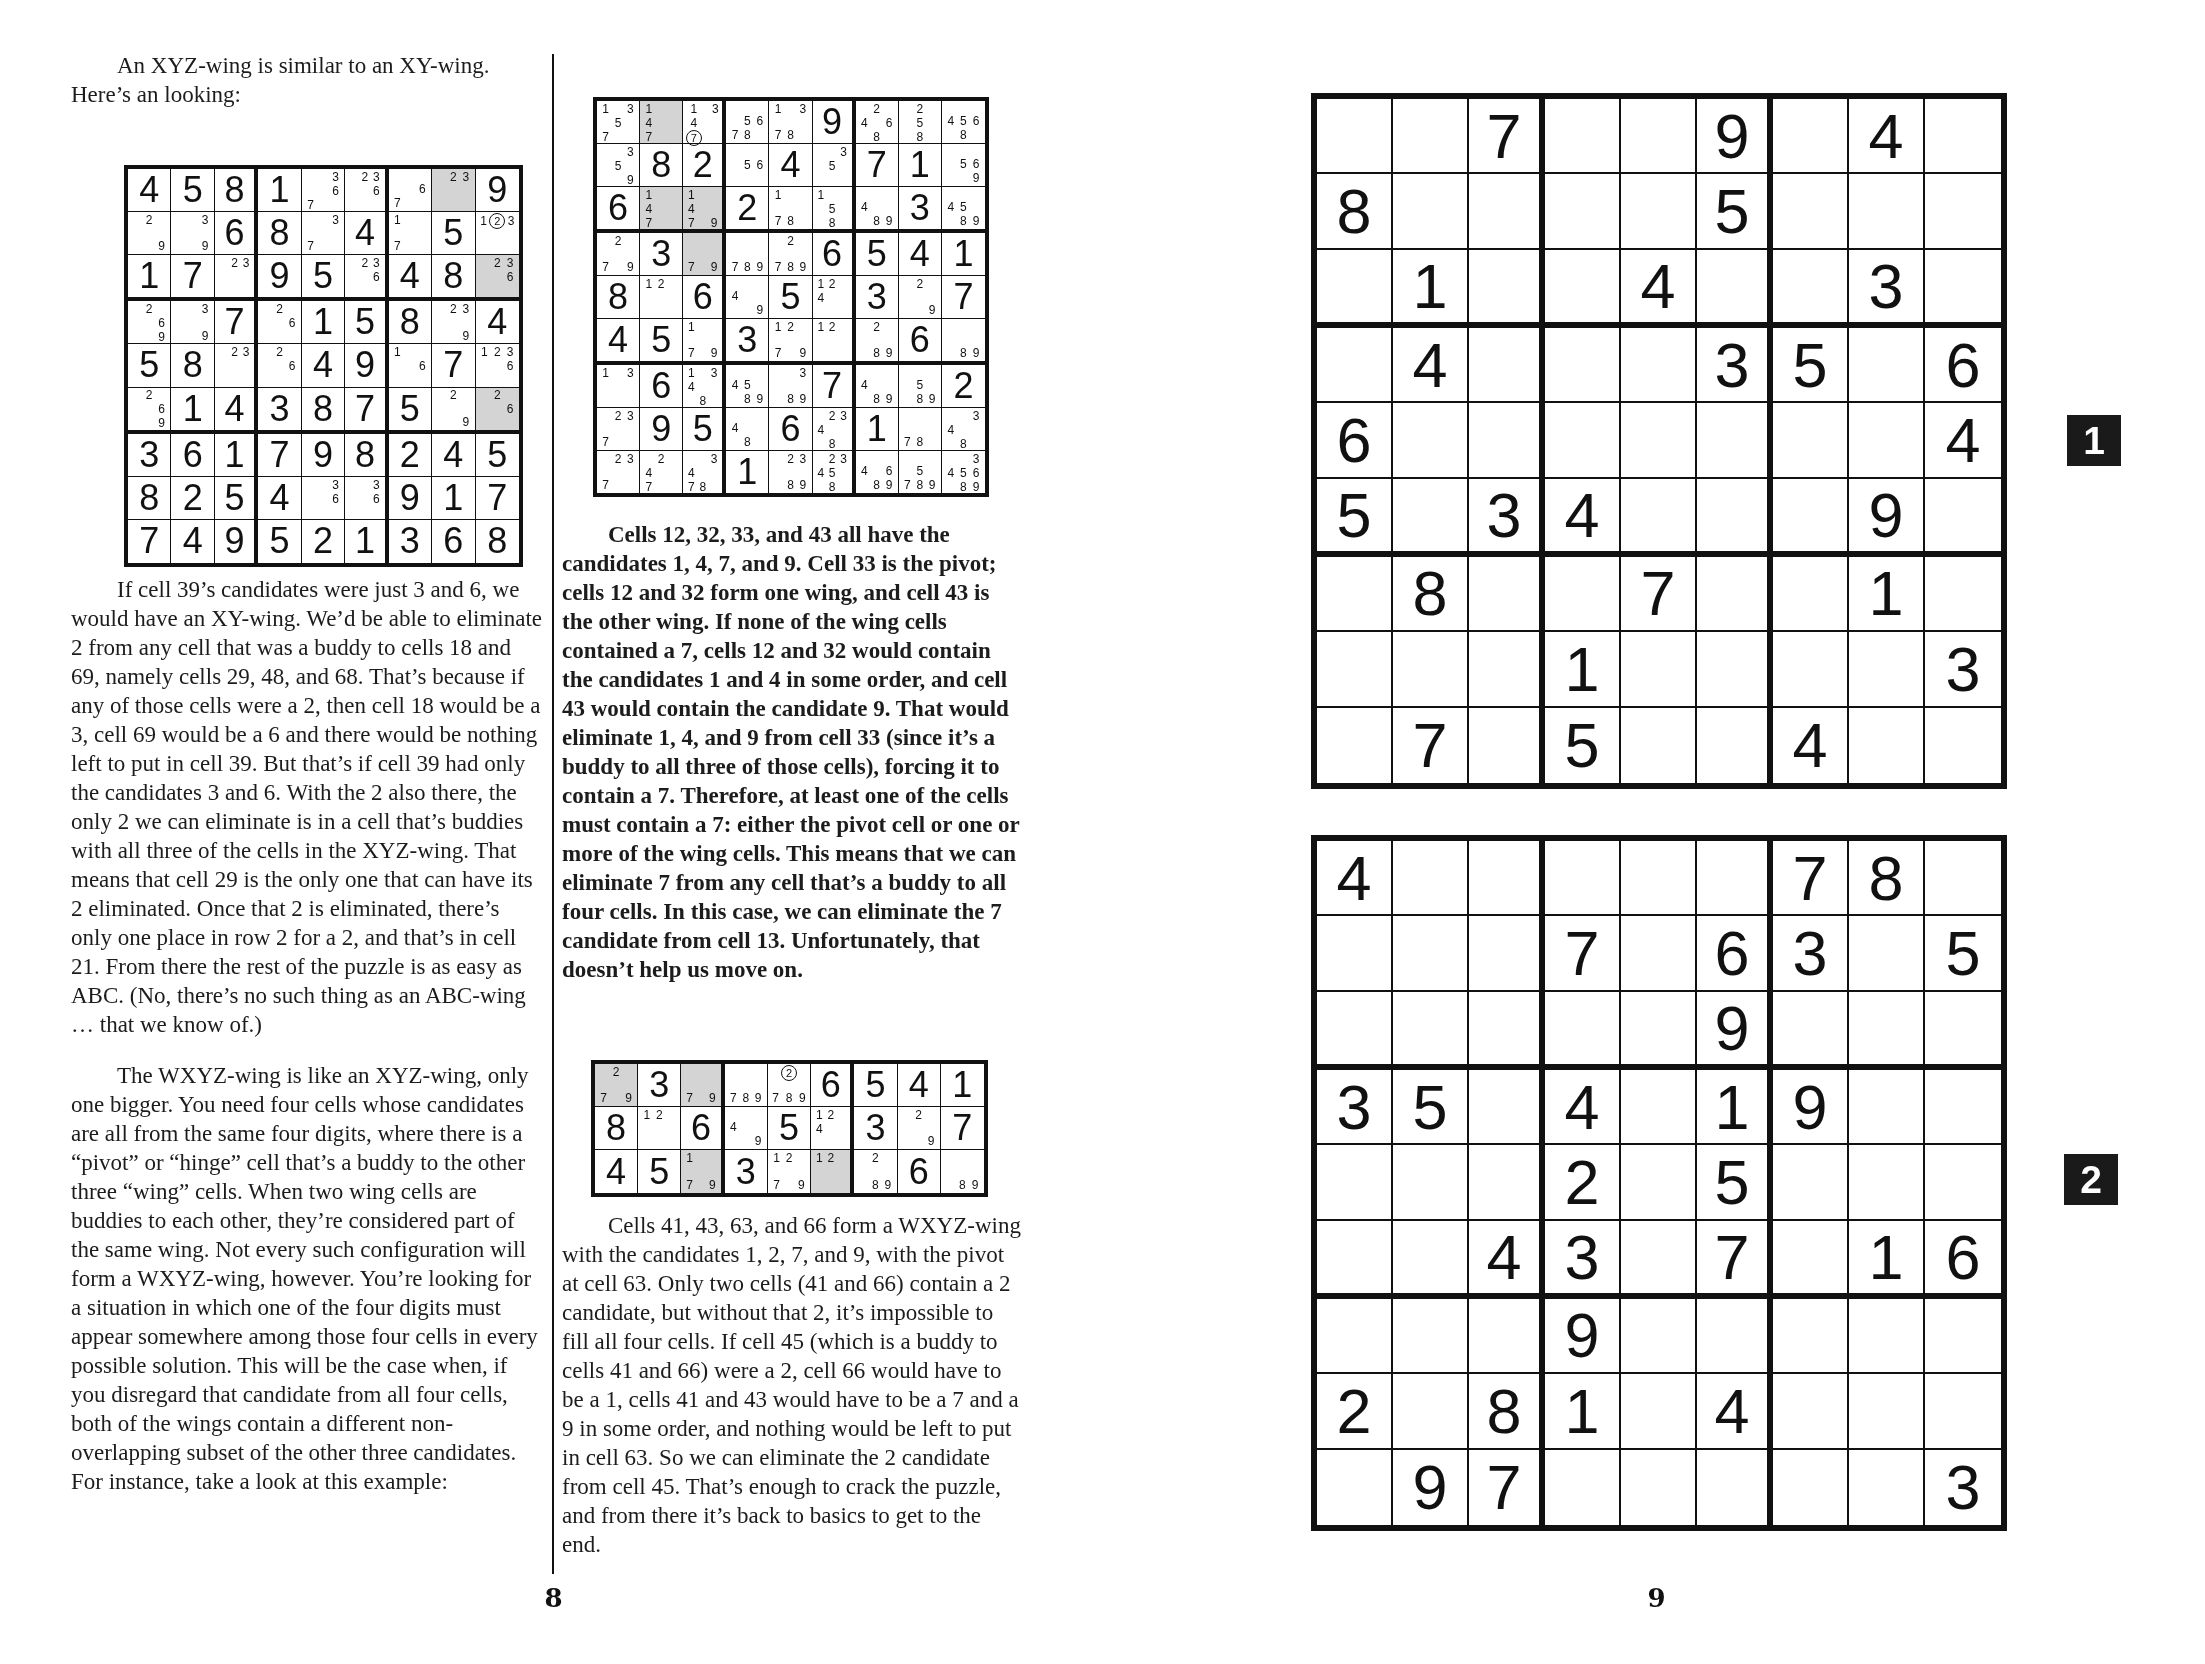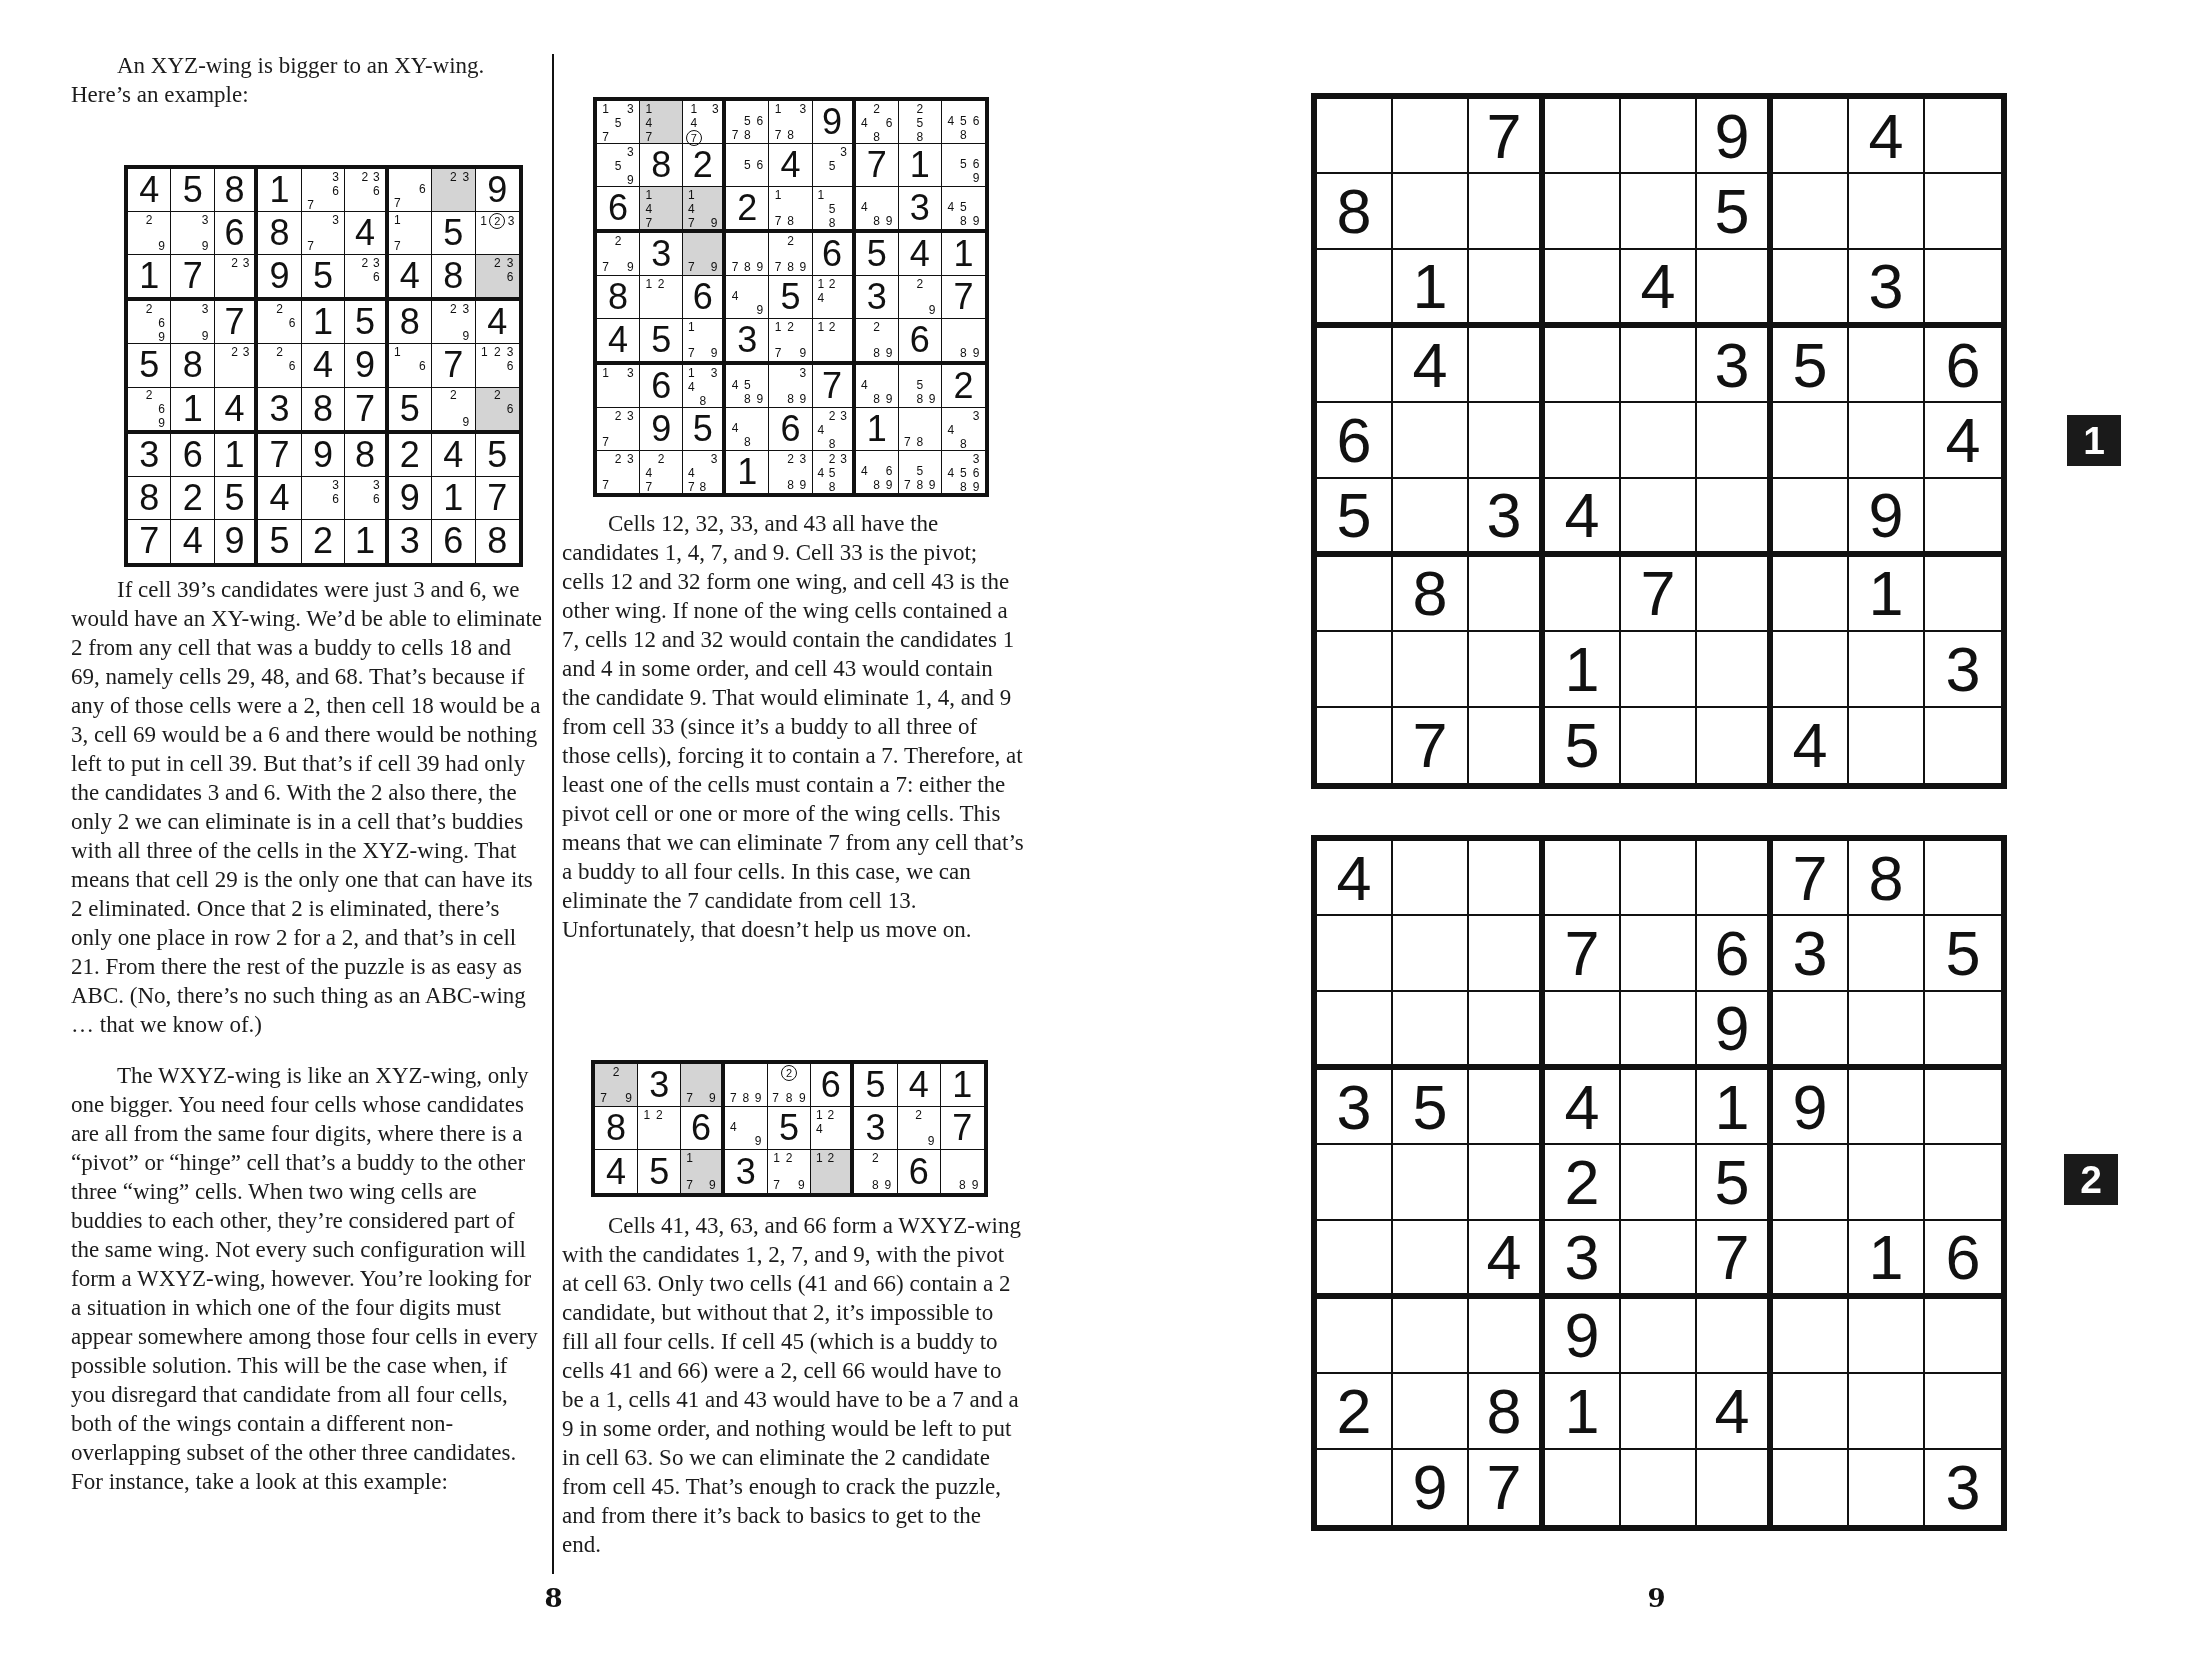--- a/index.html
+++ b/index.html
@@ -43,21 +43,21 @@
   .plabel{position:absolute;width:54px;height:51px;background:#1a1a1a;color:#ffffff;
       display:flex;align-items:center;justify-content:center;
       font-family:"Liberation Sans",sans-serif;font-weight:bold;font-size:39px;}
   .pagenum{position:absolute;width:51px;text-align:center;
       font-family:"DejaVu Serif",serif;font-weight:bold;font-size:26px;color:var(--ink);}
 </style>
 </head>
 <body style="--ink: #111111; --gray: #d4d4d4;">
 
 <div class="textblock" style="left:71px;top:51px;width:473px;">
-  <p>An XYZ-wing is bigger to an XY-wing. Here’s an example:</p>
+  <p>An XYZ-wing is similar to an XY-wing. Here’s an looking:</p>
 </div>
 
 <div id="grid-xyz" class="candgrid" style="left:124px;top:165px;width:399px;height:402px;">
     <div class="gcell big">4</div>
     <div class="gcell big">5</div>
     <div class="gcell br big">8</div>
     <div class="gcell big">1</div>
     <div class="gcell">
       <div class="cands">
         <span style="grid-row-start: 1; grid-column-start: 3;">3</span>
@@ -667,21 +667,21 @@
         <span style="grid-row-start: 1; grid-column-start: 3;">3</span>
         <span style="grid-row-start: 2; grid-column-start: 1;">4</span>
         <span style="grid-row-start: 2; grid-column-start: 2;">5</span>
         <span style="grid-row-start: 2; grid-column-start: 3;">6</span>
         <span style="grid-row-start: 3; grid-column-start: 2;">8</span>
         <span style="grid-row-start: 3; grid-column-start: 3;">9</span>
       </div>
     </div>
   </div>
 
-<div class="textblock" style="left:562px;top:509px;width:462px;">
+<div class="textblock" style="left:562px;top:520px;width:462px;font-weight:bold;">
   <p>Cells 12, 32, 33, and 43 all have the candidates 1, 4, 7, and 9. Cell 33 is the pivot; cells 12 and 32 form one wing, and cell 43 is the other wing. If none of the wing cells contained a 7, cells 12 and 32 would contain the candidates 1 and 4 in some order, and cell 43 would contain the candidate 9. That would eliminate 1, 4, and 9 from cell 33 (since it’s a buddy to all three of those cells), forcing it to contain a 7. Therefore, at least one of the cells must contain a 7: either the pivot cell or one or more of the wing cells. This means that we can eliminate 7 from any cell that’s a buddy to all four cells. In this case, we can eliminate the 7 candidate from cell 13. Unfortunately, that doesn’t help us move on.</p>
 </div>
 
 <div id="grid-bigrow2" class="candgrid rows3" style="left:591px;top:1060px;width:397px;height:137px;">
     <div class="gcell gray">
       <div class="cands">
         <span style="grid-row-start: 1; grid-column-start: 2;">2</span>
         <span style="grid-row-start: 3; grid-column-start: 1;">7</span>
         <span style="grid-row-start: 3; grid-column-start: 3;">9</span>
       </div>

